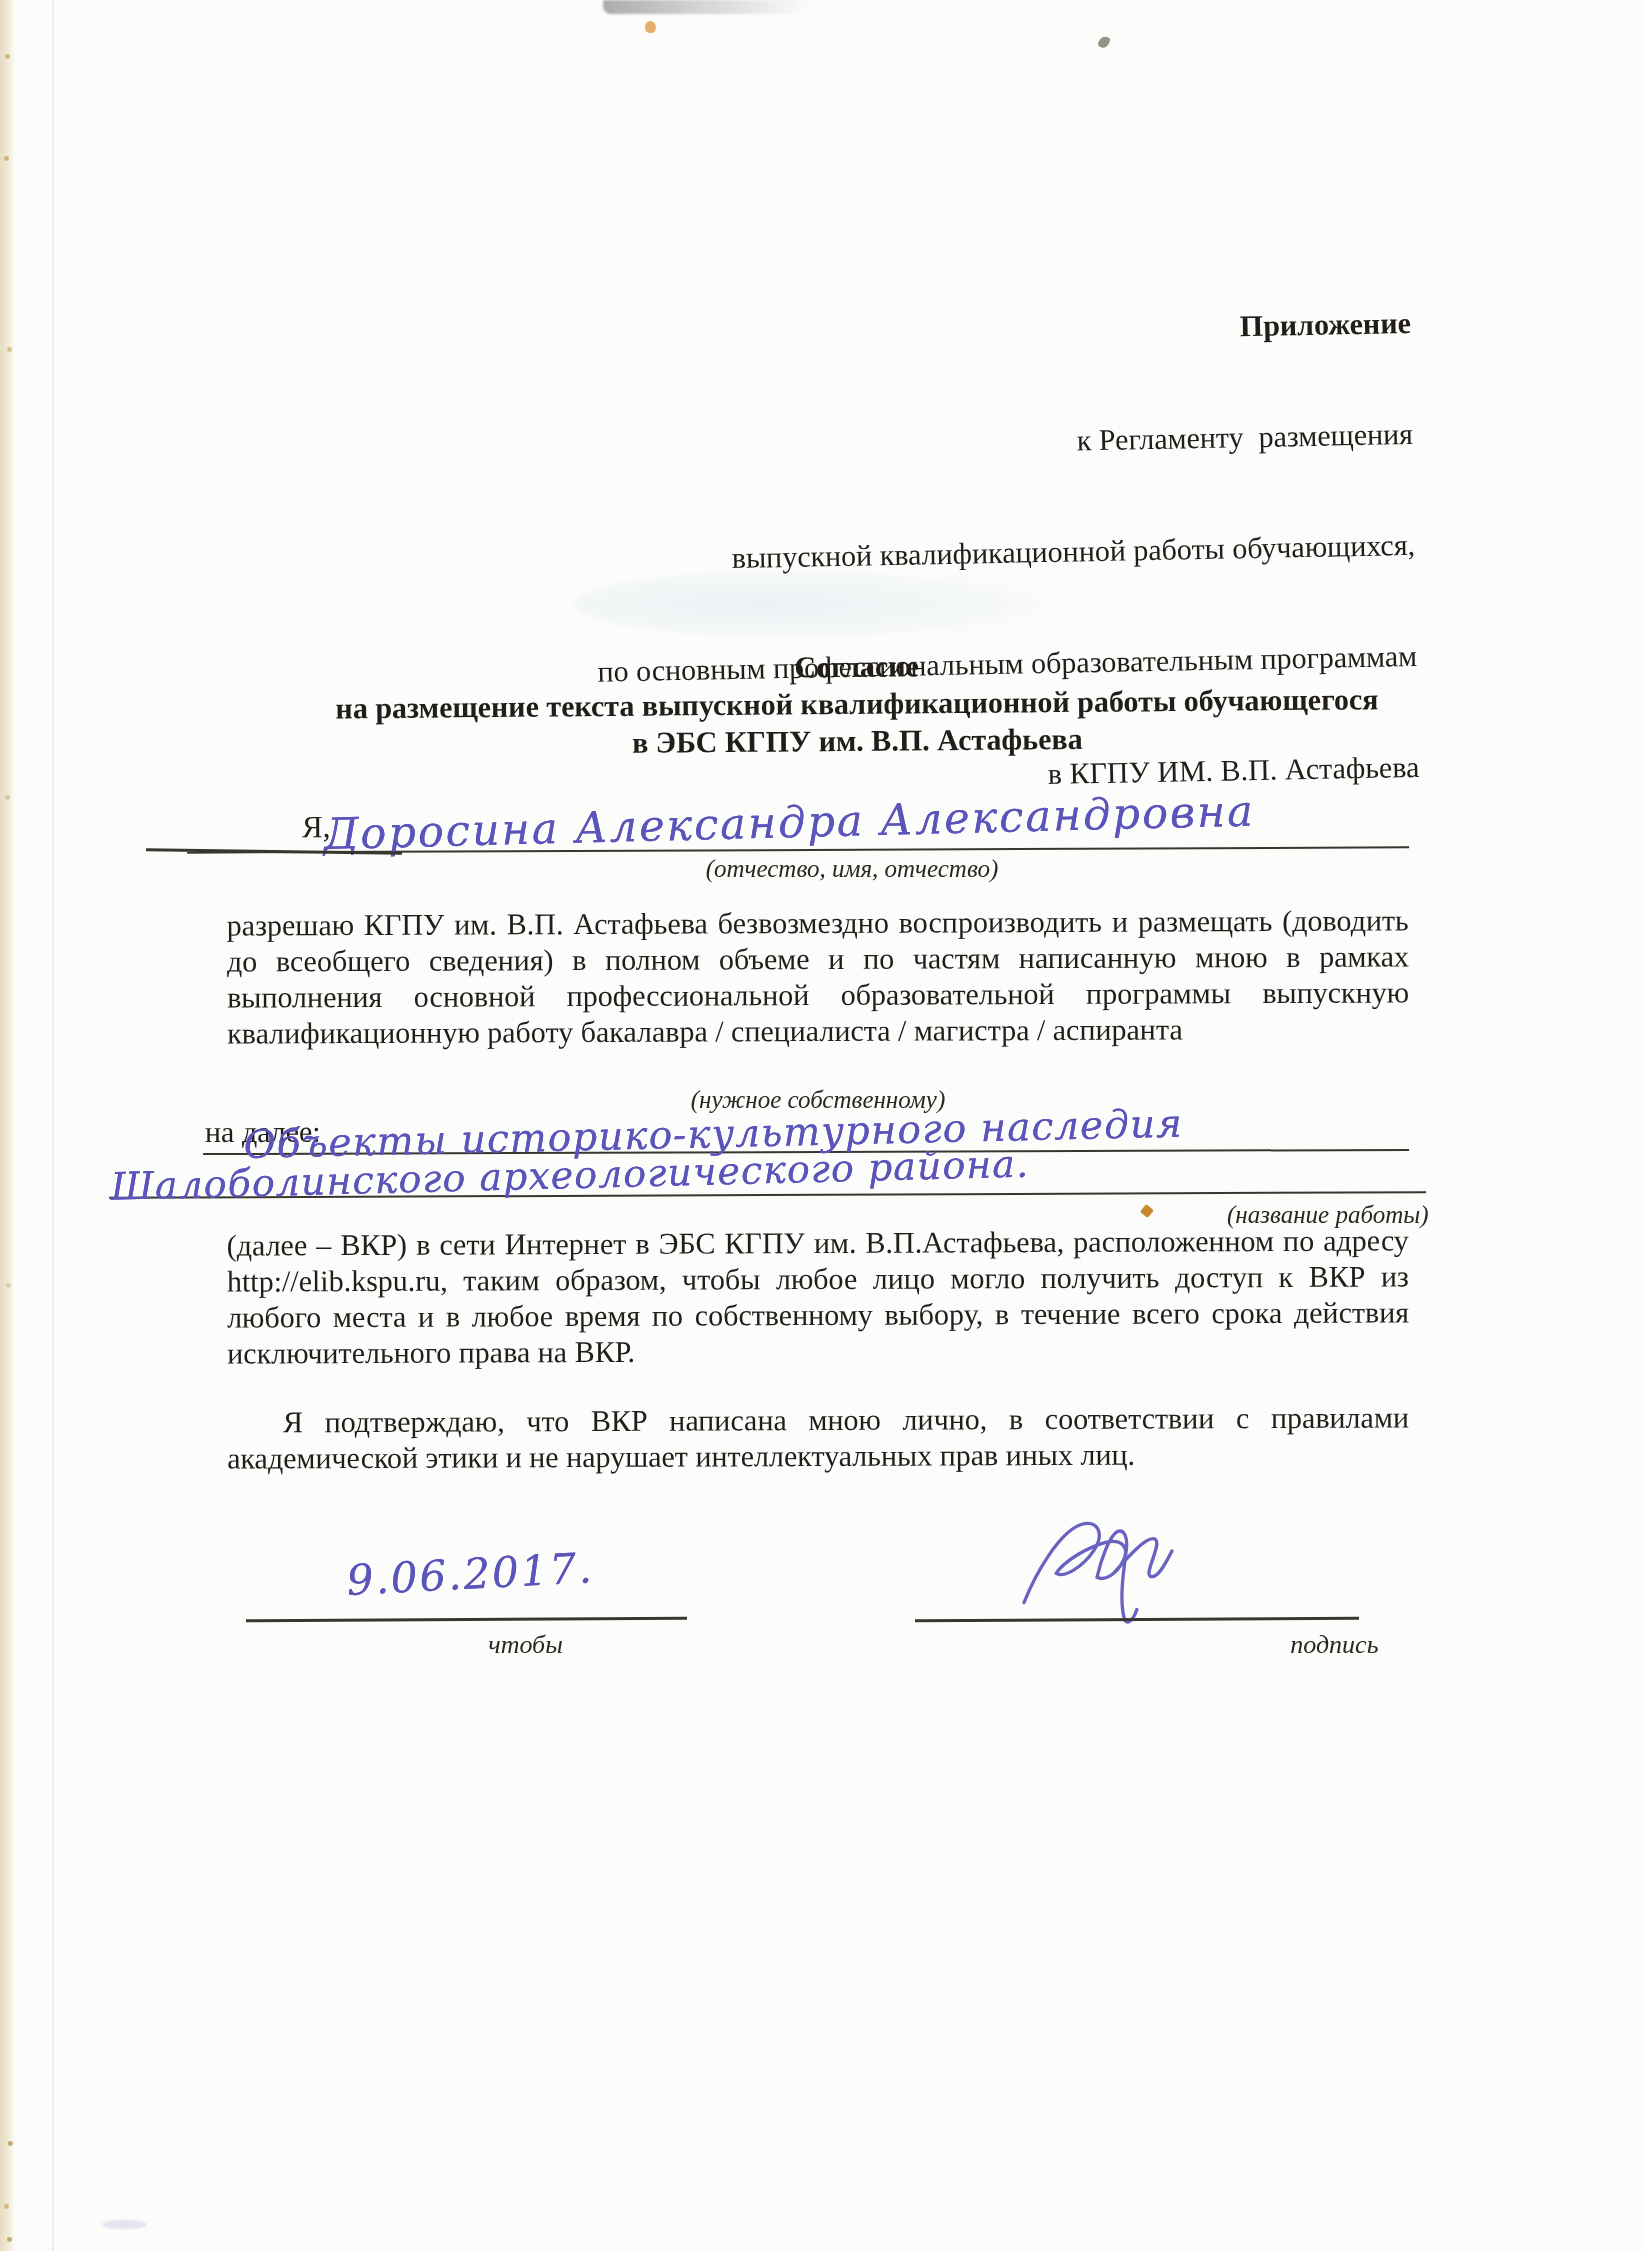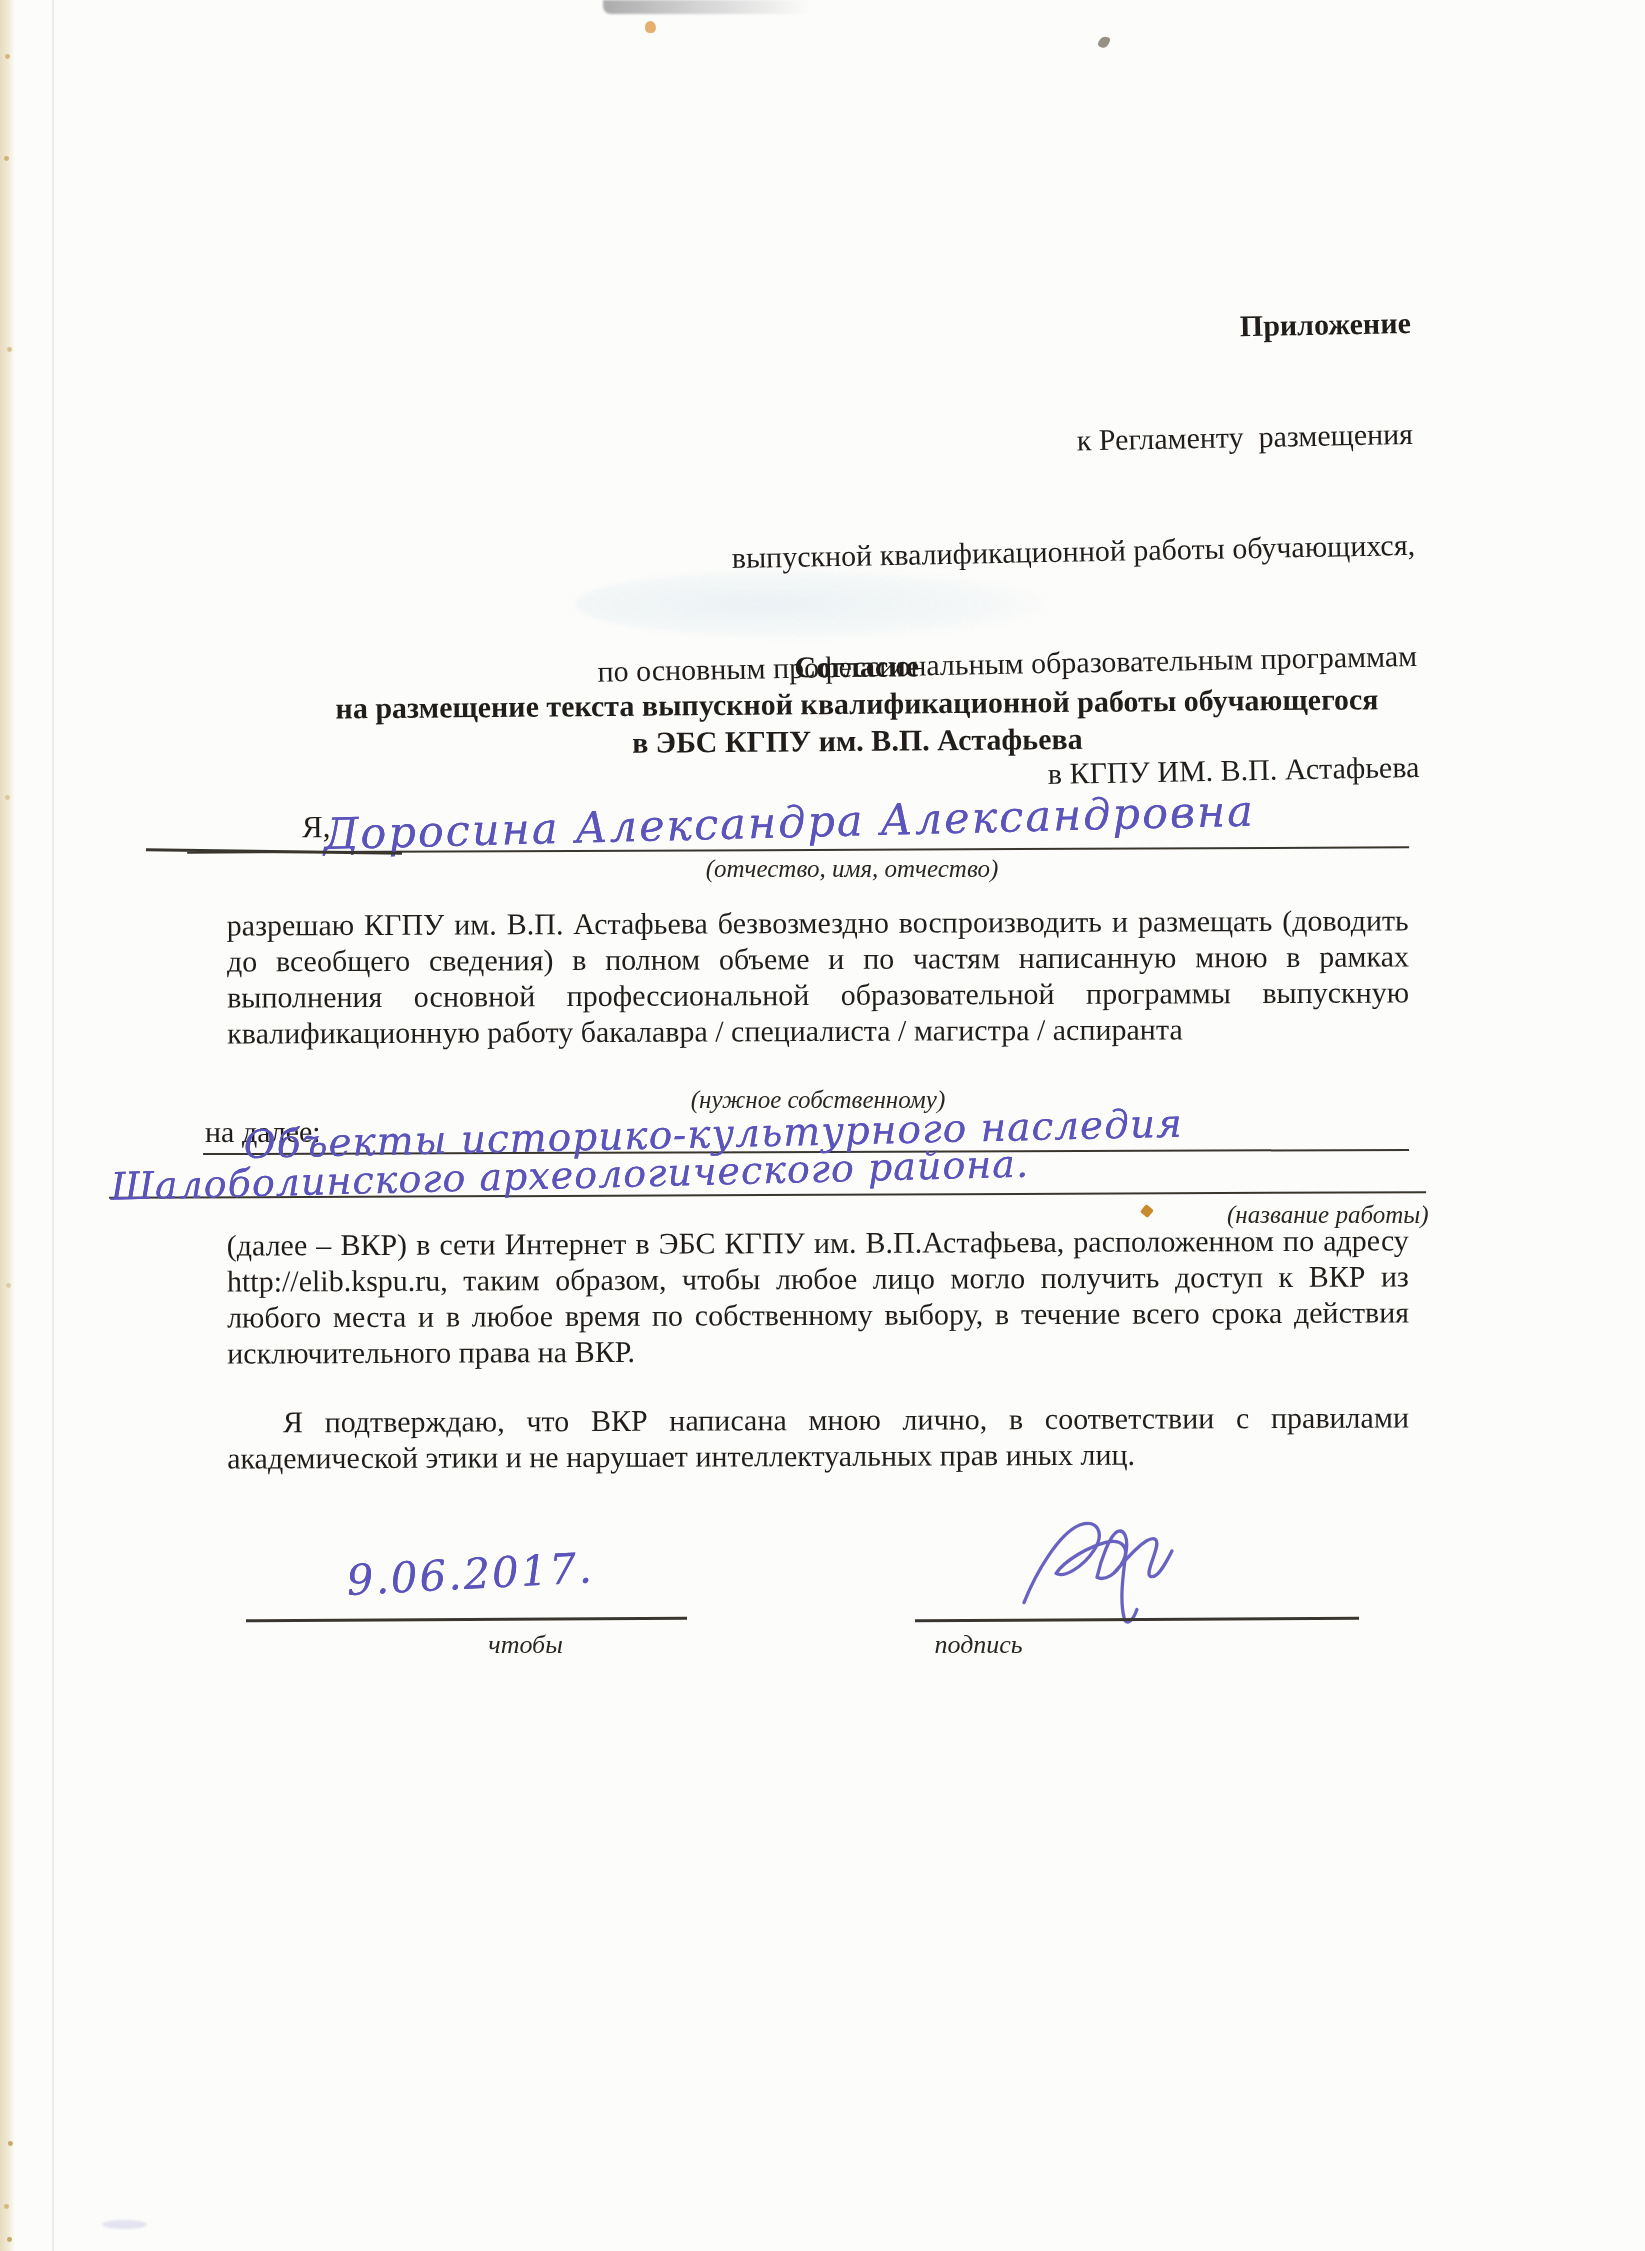--- a/index.html
+++ b/index.html
@@ -87,21 +87,21 @@
   .date-block { position:absolute; left:246px; top:1558px; width:441px; height:117px; }
   .date-block .hw-date { position:absolute; left:102px; top:-2px; font-size:42px; letter-spacing:2px;
     transform:rotate(-3deg); transform-origin:left bottom; }
   .sig-line { position:absolute; left:0; top:60px; width:100%; height:2.9px; background:#39362f;
     transform:rotate(-0.35deg); }
   .date-block .caption { position:absolute; left:0; right:0; top:72px; text-align:center;
     transform:translateX(59px); font-size:26px; }
 
   .sign-block { position:absolute; left:915px; top:1517px; width:444px; height:127px; }
   .sign-block .sig-line { top:101px; }
-  .sign-block .caption { position:absolute; left:0; right:0; top:113px; text-align:left;
+  .sign-block .caption { position:absolute; left:0; right:0; top:113px; text-align:right;
     transform:translateX(19.5px); font-size:26px; }
   .scribble { position:absolute; left:93px; top:0; width:176px; height:109px; overflow:visible; }
   .scribble path { stroke:var(--handwriting-ink,#5b55bb); fill:none; stroke-width:3.4;
     stroke-linecap:round; stroke-linejoin:round; opacity:.92; }
 </style>
 </head>
 <body>
 
 <div class="page">
 

